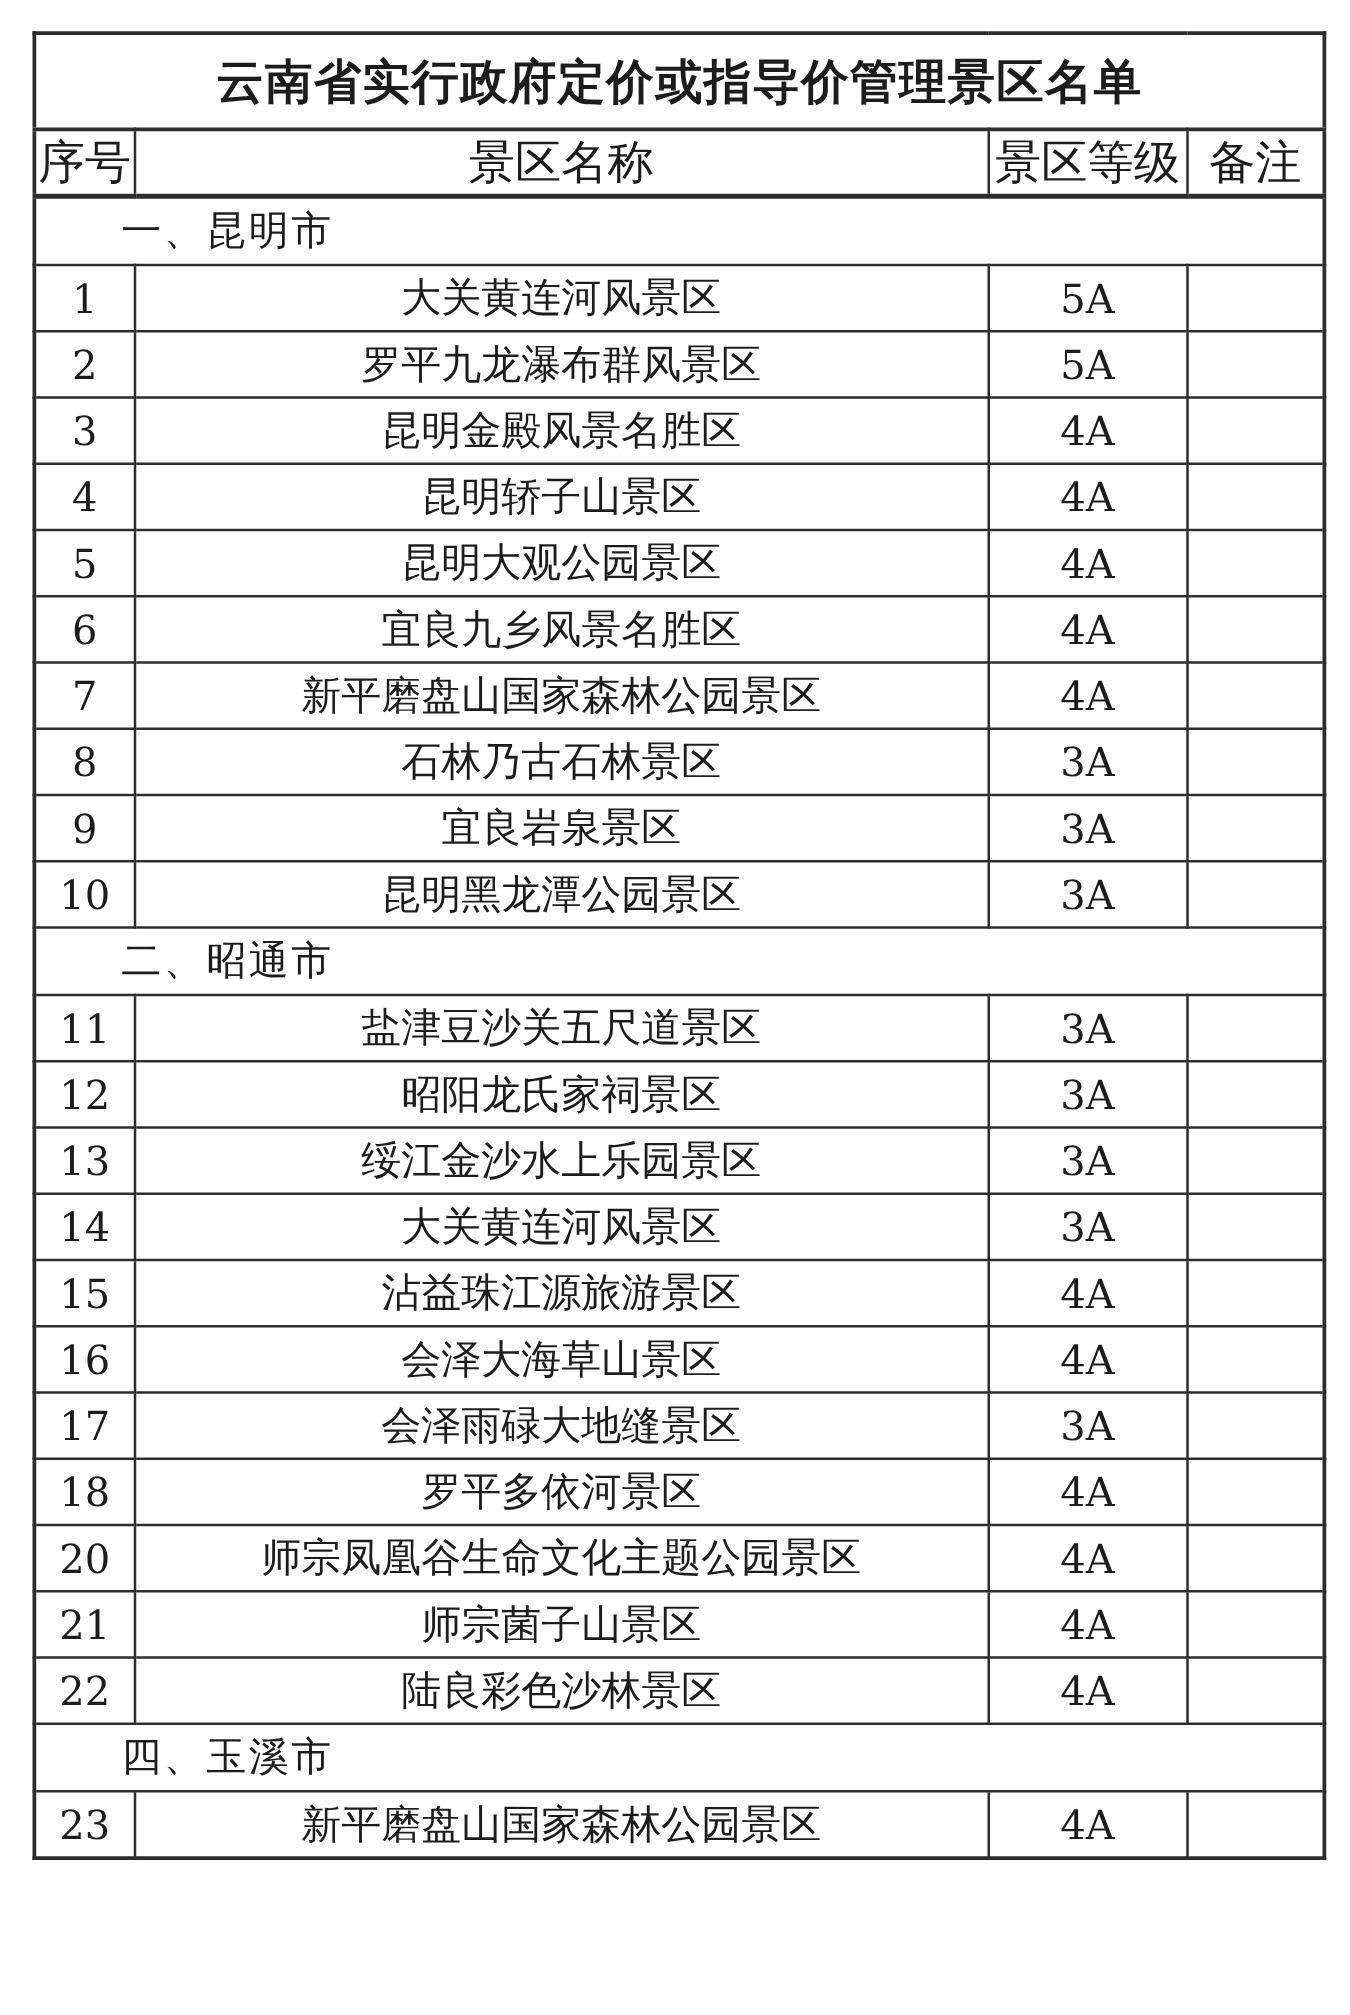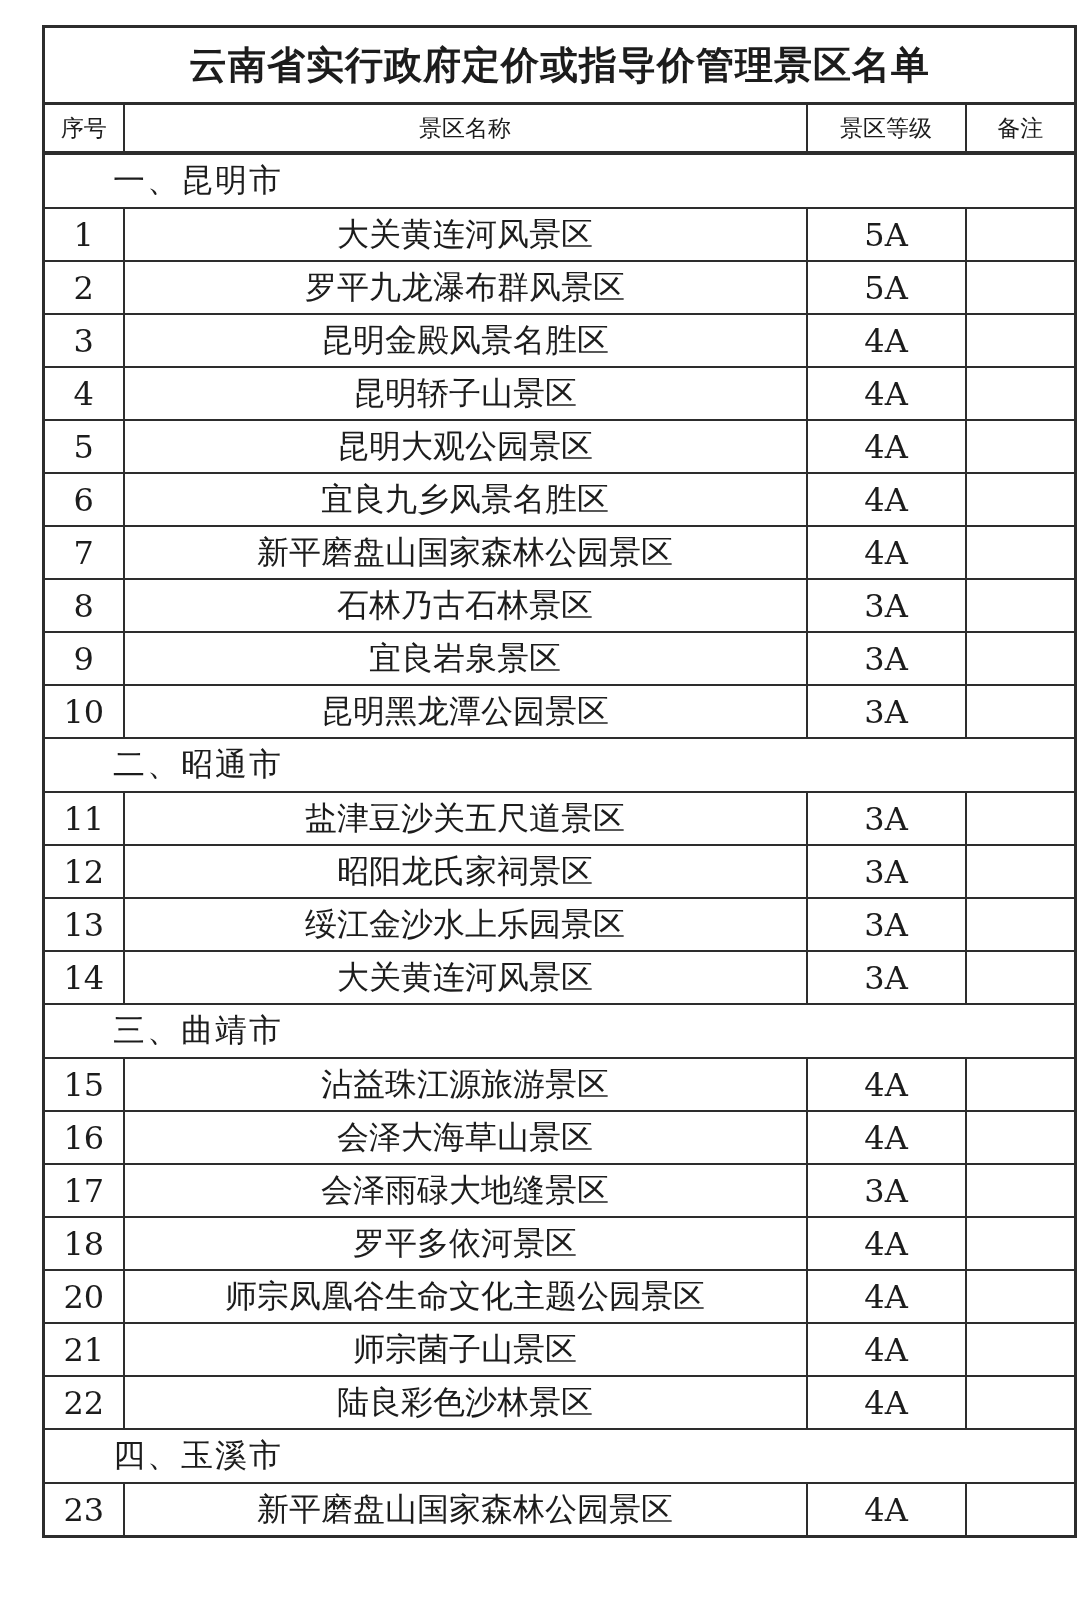--- a/index.html
+++ b/index.html
@@ -10,21 +10,21 @@
   body {
     position: relative;
     width: 1080px;
     height: 1612px;
     overflow: hidden;
     font-family: "Liberation Serif", "DejaVu Serif", serif;
     color: #1c1c1c;
   }
   .table-wrap {
     position: absolute;
-    left: 42px;
+    left: 26px;
     top: 25px;
     width: 1032px;
   }
   table.scenic-table {
     border-collapse: collapse;
     table-layout: fixed;
     width: 100%;
     border: 3px solid #2d2d2d;
   }
   .scenic-table th,
@@ -40,21 +40,21 @@
   tr.title-row th {
     height: 74px;
     font-family: "Liberation Sans", "DejaVu Sans", sans-serif;
     font-weight: bold;
     font-size: 38px;
     letter-spacing: 1px;
     border-bottom-width: 3px;
   }
   tr.header-row th {
     height: 46px;
-    font-size: 23px;
+    font-size: 37px;
     border-bottom-width: 4px;
   }
   tr.section-row td {
     height: 52px;
     text-align: left;
     padding-left: 68px;
     font-size: 32px;
     letter-spacing: 2px;
   }
   tr.data-row td {
@@ -189,23 +189,20 @@
     <td class="cell-note"></td>
   </tr>
 
   <tr class="data-row">
     <td class="cell-no">14</td>
     <td class="cell-name">大关黄连河风景区</td>
     <td class="cell-grade">3A</td>
     <td class="cell-note"></td>
   </tr>
 
-  <tr class="section-row">
-    <td colspan="4" class="section-label">三、曲靖市</td>
-  </tr>
 
   <tr class="data-row">
     <td class="cell-no">15</td>
     <td class="cell-name">沾益珠江源旅游景区</td>
     <td class="cell-grade">4A</td>
     <td class="cell-note"></td>
   </tr>
 
   <tr class="data-row">
     <td class="cell-no">16</td>

